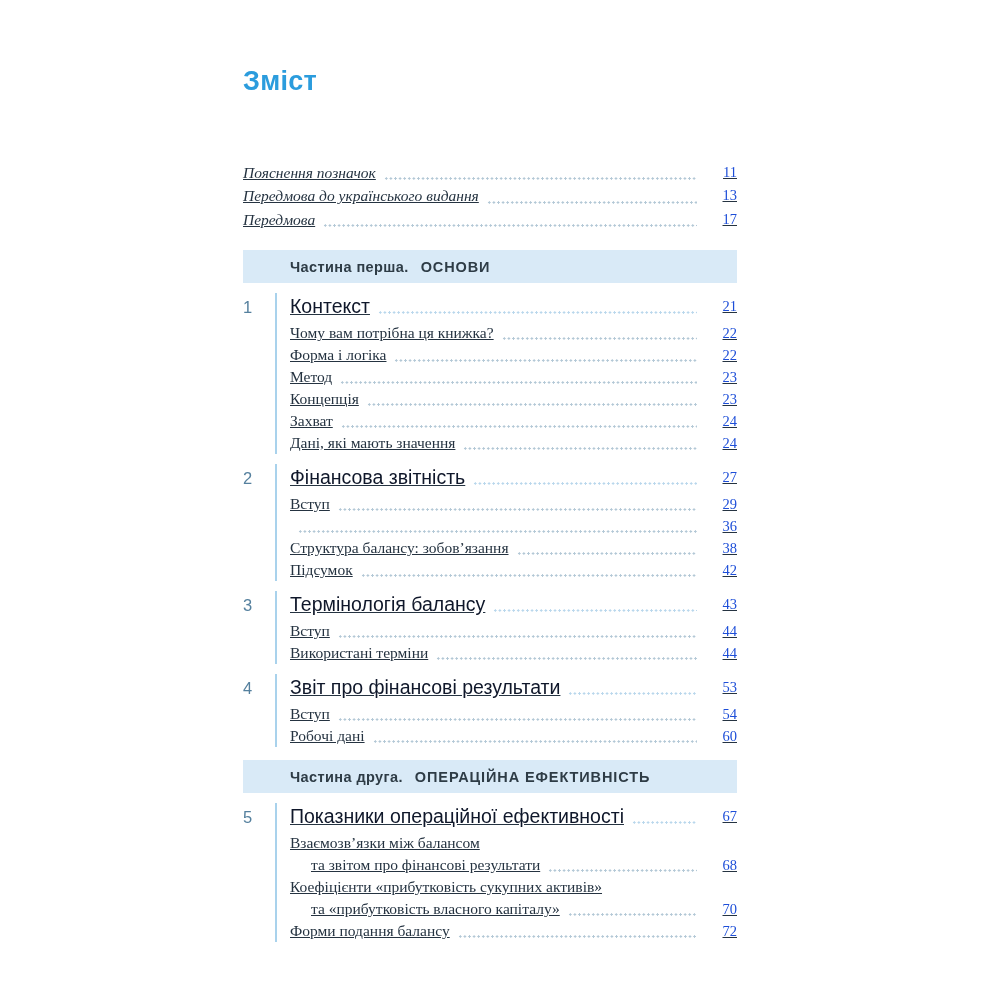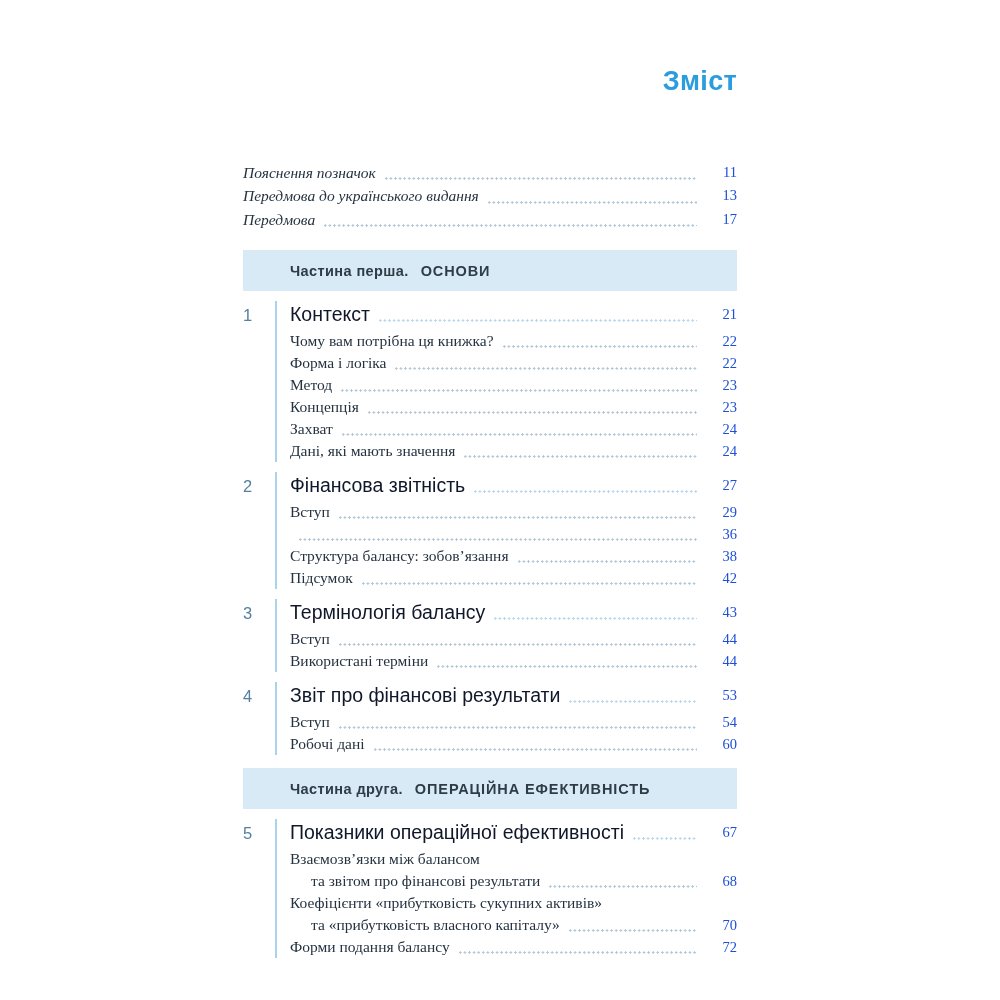--- a/index.html
+++ b/index.html
@@ -18,28 +18,28 @@
     width:494px;
   }
   h1.page-title{
     margin:66px 0 0 0;
     font-family:"Liberation Sans", sans-serif;
     font-weight:bold;
     font-size:27px;
     line-height:31px;
     color:#2b9cdd;
     letter-spacing:0.3px;
-    text-align:right;
   }
   
   .toc-row{
     display:flex;
     align-items:flex-start;
     line-height:22px;
     font-size:15.5px;
+    text-decoration:underline;
   }
   .toc-row .label{ white-space:nowrap; }
   .dots{
     flex:1;
     height:3px;
     align-self:flex-end;
     margin:0 8px 4px 8px;
     background-image:radial-gradient(circle, #b3c8d6 1px, rgba(0,0,0,0) 1.2px);
     background-size:4.6px 3px;
     background-repeat:repeat-x;
@@ -56,21 +56,21 @@
 
   
   .front-matter{ margin-top:64px; }
   .front-matter .toc-row{ line-height:23.4px; }
   .front-matter .label{ font-style:italic; }
 
   
   .section{ margin-top:19px; }
   .section + .section{ margin-top:13px; }
   .part-banner{
-    height:41px;
+    height:33px;
     background:#d9eaf7;
     display:flex;
     align-items:center;
     padding-left:47px;
     font-family:"Liberation Sans", sans-serif;
     font-weight:bold;
     font-size:14.5px;
     color:#2e3c46;
     letter-spacing:0.4px;
     text-align:right;

